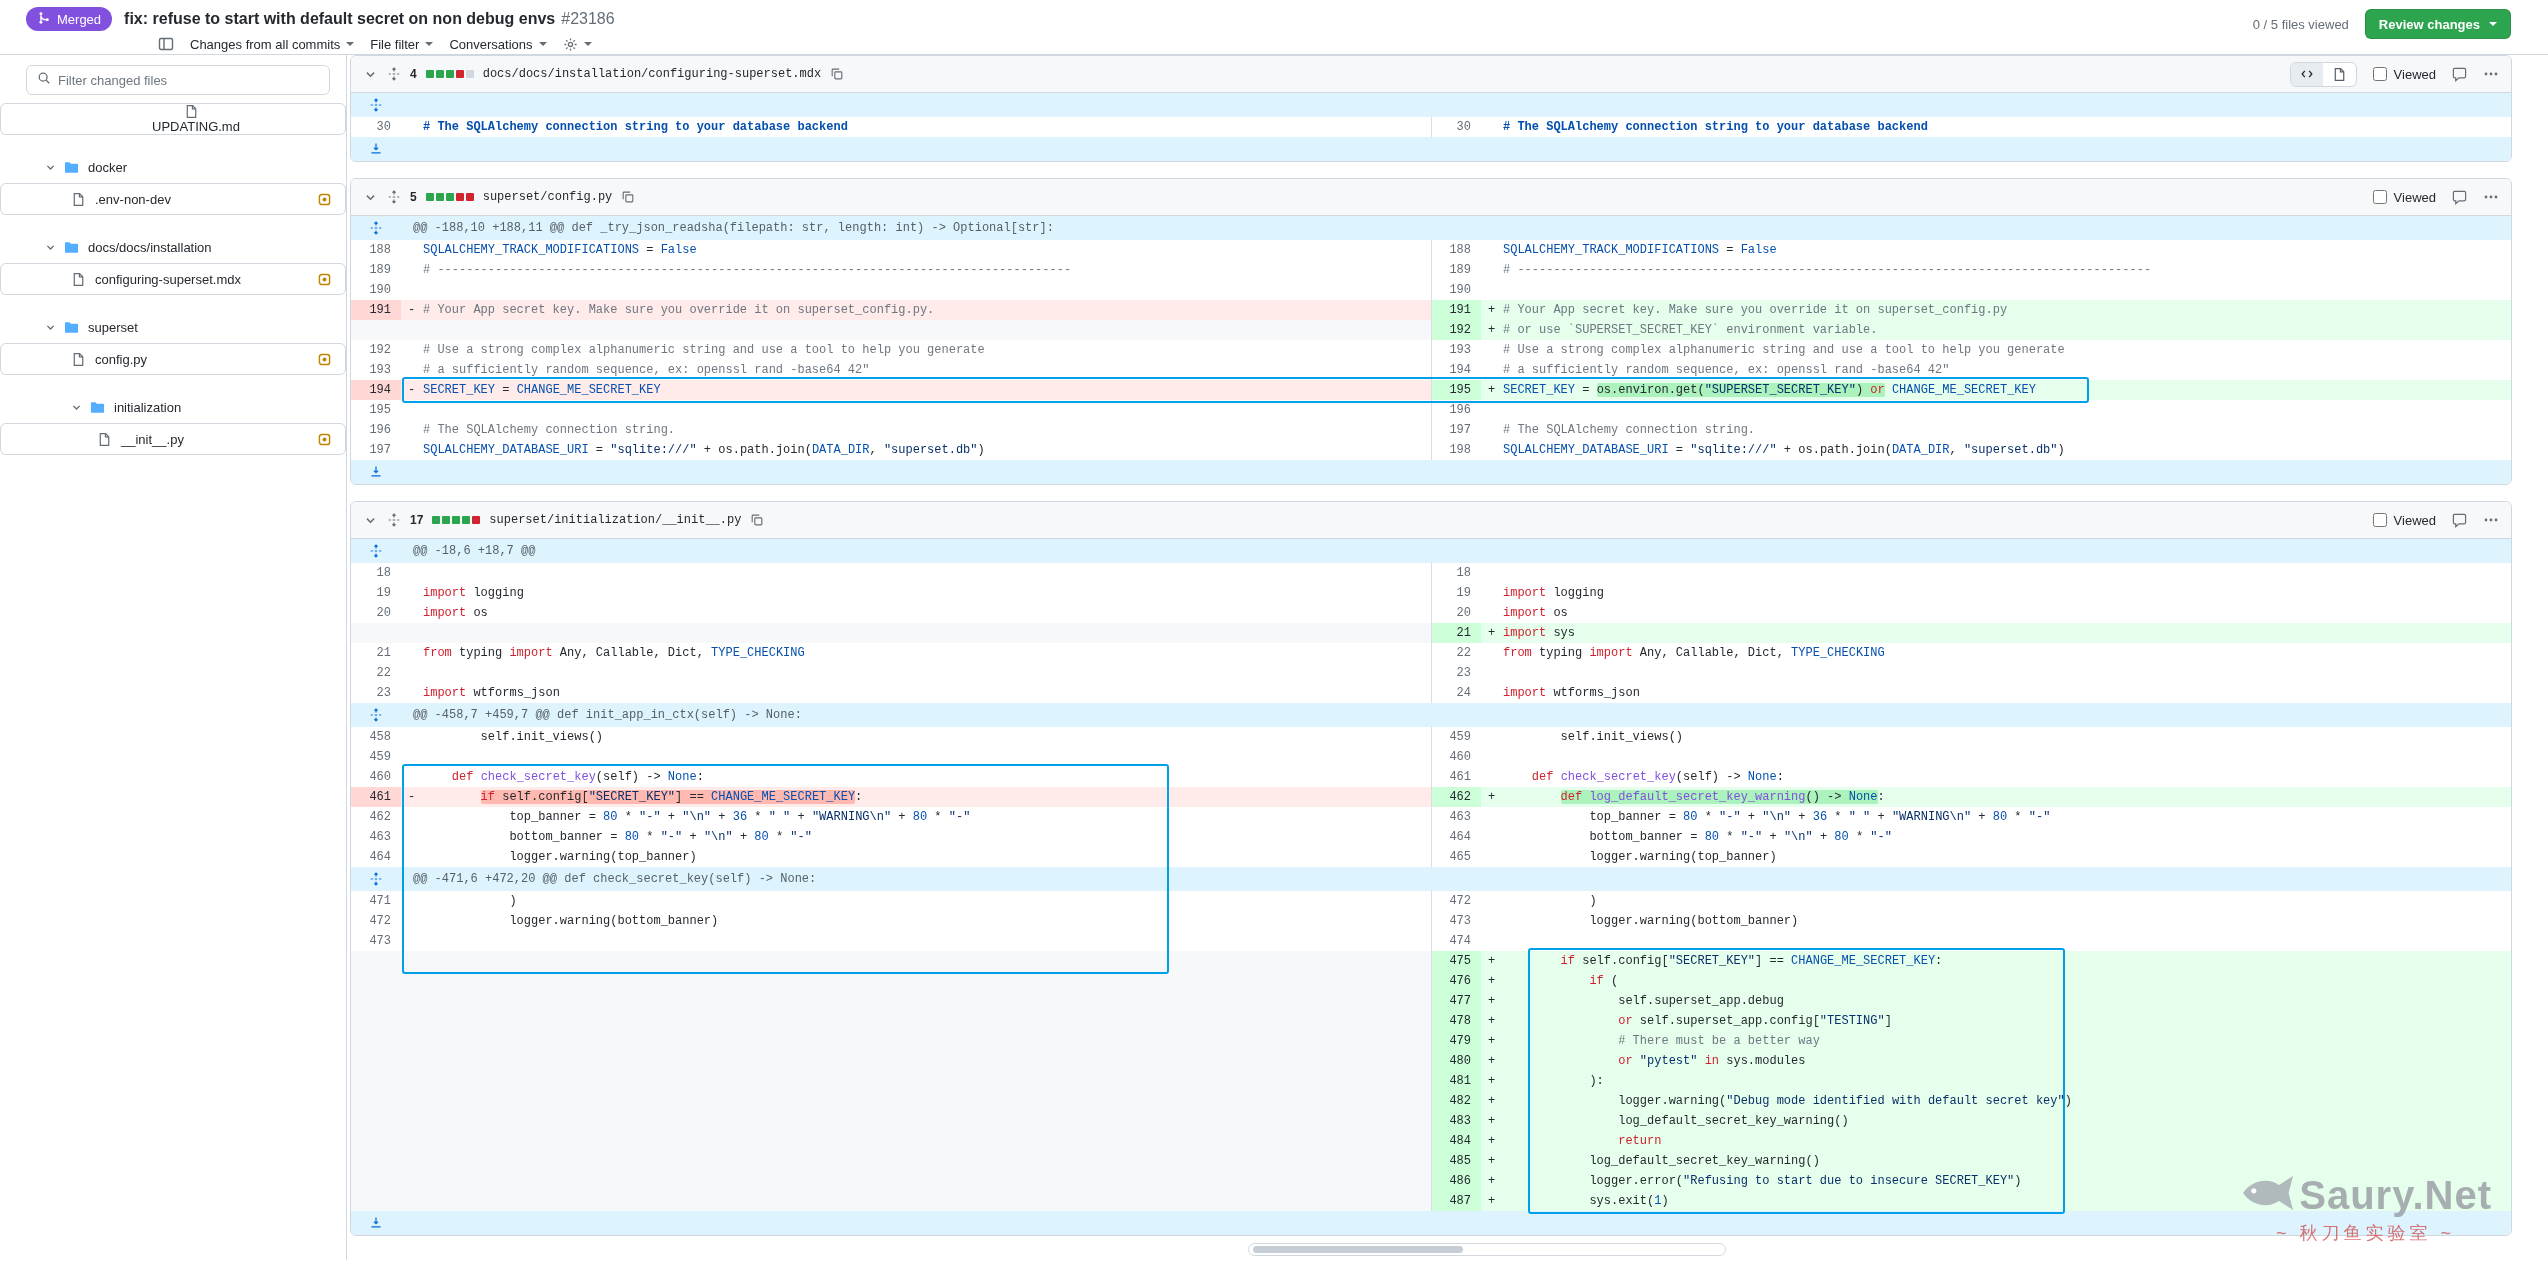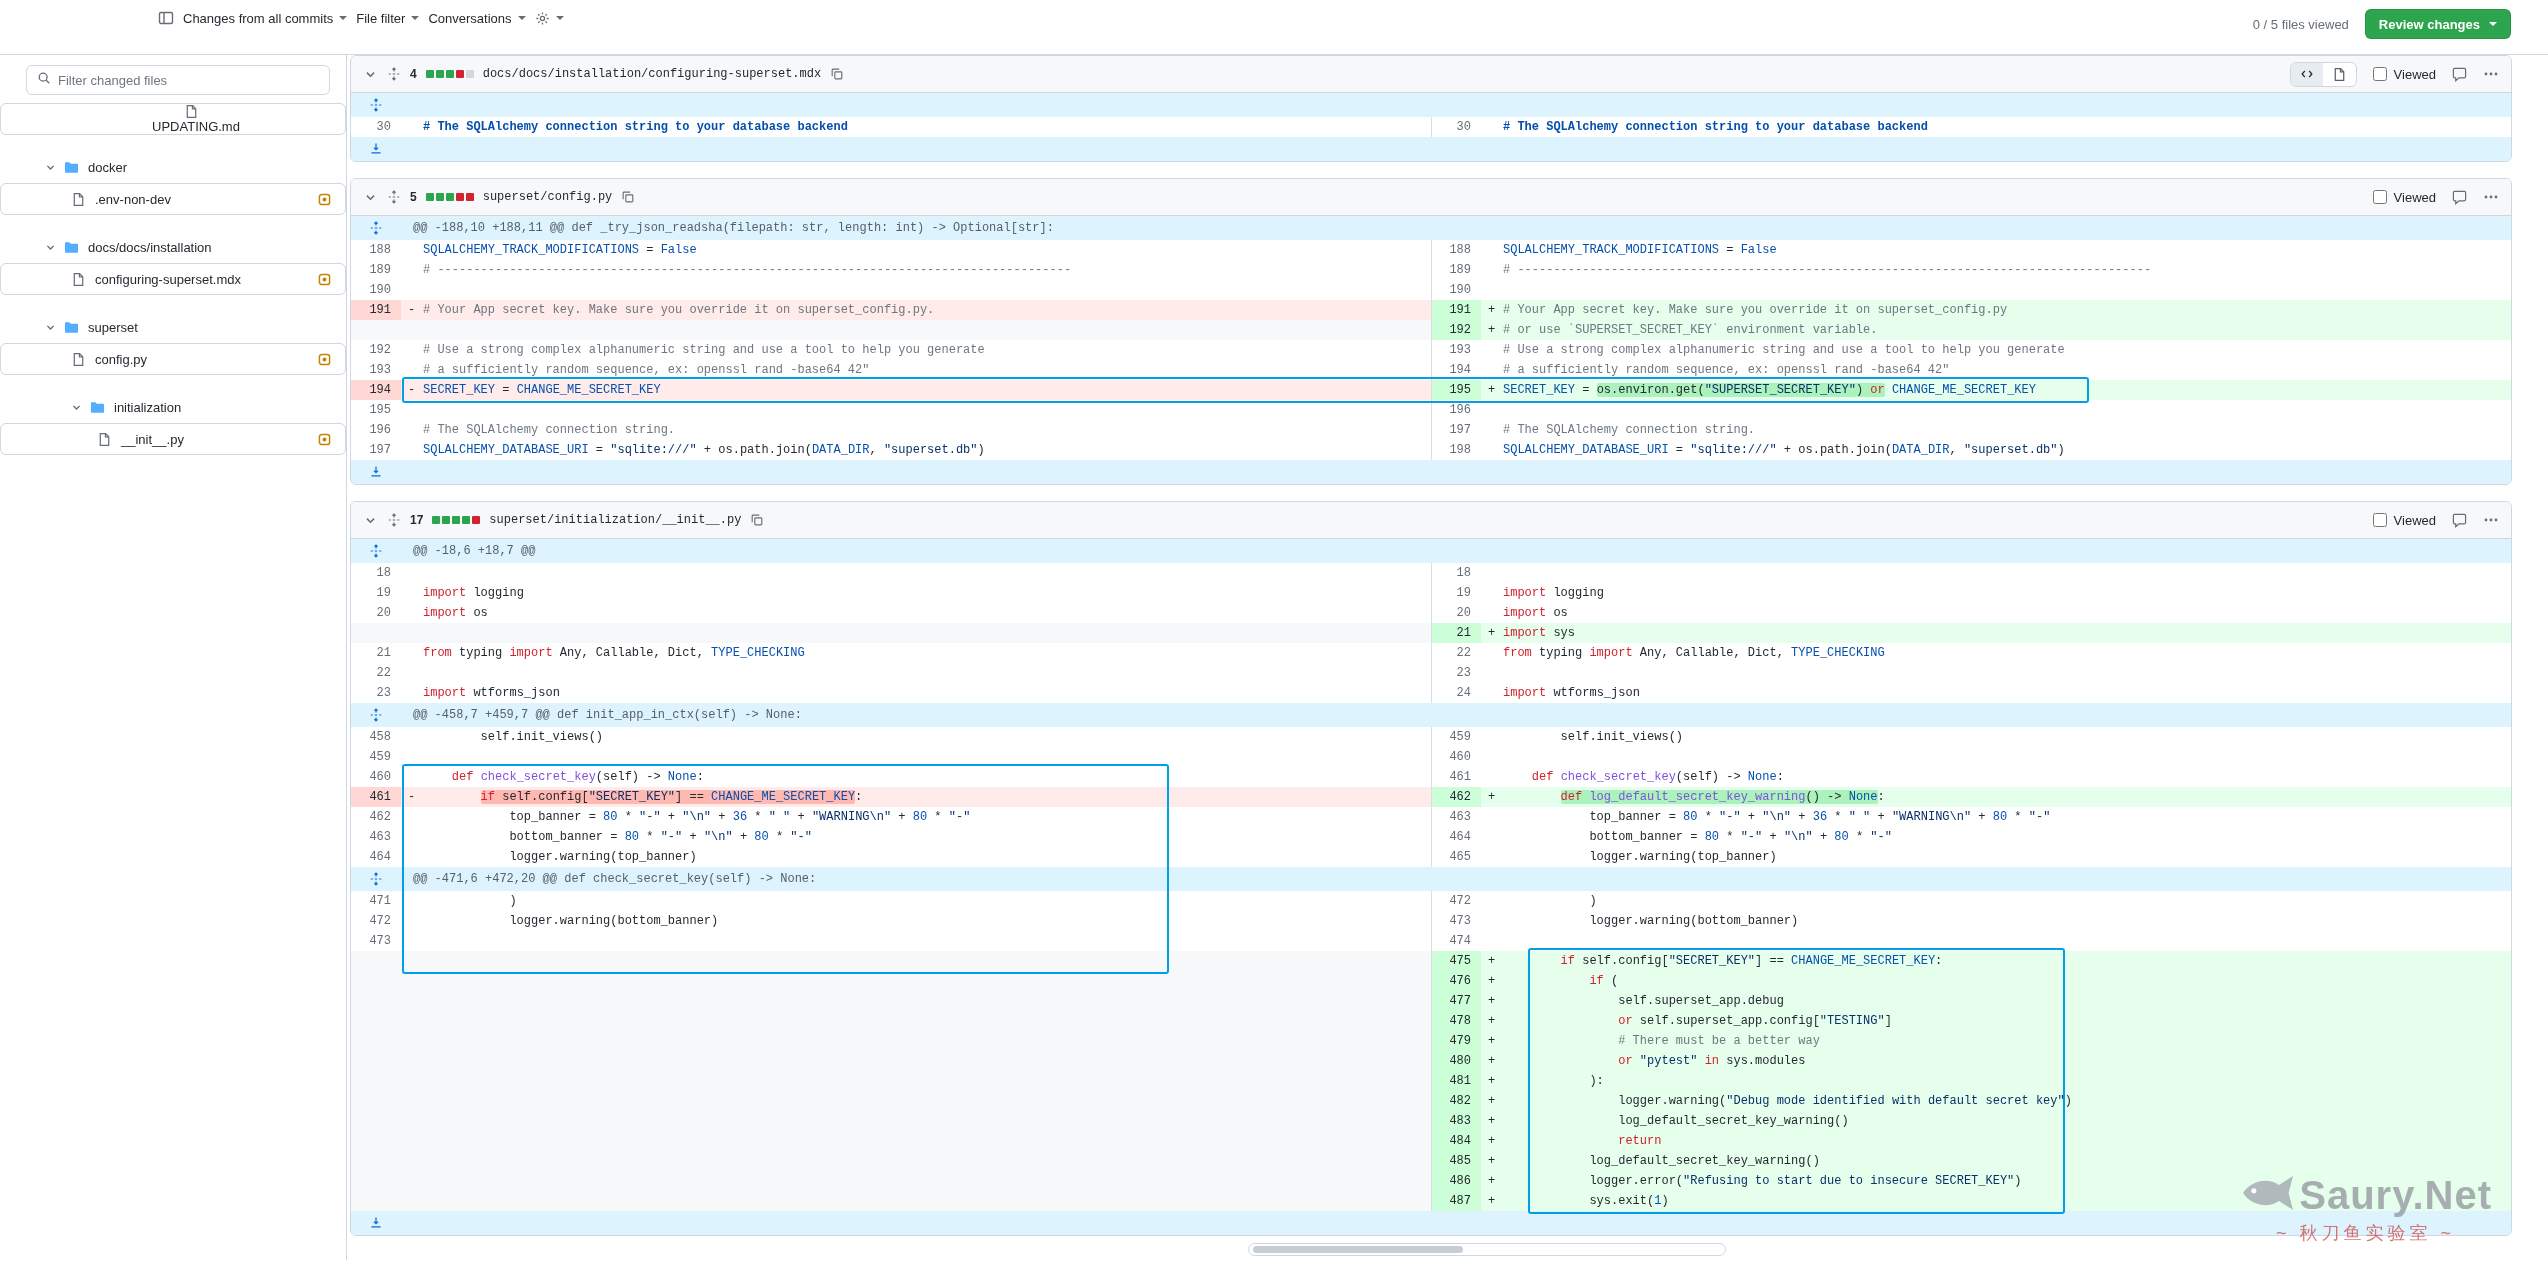--- a/index.html
+++ b/index.html
@@ -4,21 +4,21 @@
 <style>
 *{box-sizing:border-box;margin:0;padding:0}
 html,body{width:2548px;height:1261px;overflow:hidden;background:#fff;color:#24292f;font-family:"Liberation Sans",sans-serif}
 button{font-family:inherit;cursor:pointer}
 
 .top{position:relative;height:55px;border-bottom:1px solid #d0d7de;padding:6px 26px 0;background:#fff}
 .row1{display:flex;align-items:center;gap:12px;height:26px}
 .badge{display:inline-flex;align-items:center;gap:6px;background:var(--merged,#8250df);color:#fff;border-radius:999px;padding:0 11px;height:24px;font-size:13px;font-weight:500}
 .t-title{font-size:16px;font-weight:700;white-space:nowrap}
 .t-num{color:#656d76;font-weight:400;margin-left:6px}
-.row2{display:flex;align-items:center;gap:9px;padding-left:132px;height:22px;margin-top:1px;font-size:13px}
+.row2{display:flex;align-items:center;gap:16px;padding-left:132px;height:22px;margin-top:1px;font-size:13px}
 .tool-btn{display:inline-flex;align-items:center;gap:6px;color:#24292f;background:none;border:none;font-size:13px}
 .caret{width:0;height:0;border-left:4px solid transparent;border-right:4px solid transparent;border-top:4px solid #656d76;display:inline-block}
 .icon-btn{display:inline-flex;align-items:center;color:#656d76;background:none;border:none}
 .hdr-right{position:absolute;right:37px;top:9px;display:flex;align-items:center;gap:16px}
 .files-viewed{font-size:13px;color:#656d76}
 .review-btn{display:inline-flex;align-items:center;gap:9px;background:var(--green,#2da44e);color:#fff;font-size:13px;font-weight:600;height:30px;padding:0 13px;border-radius:6px;border:1px solid rgba(27,31,36,.15)}
 .review-btn .caret{border-top-color:#fff}
 
 .layout{display:flex;height:1205px}
 .sidebar{width:347px;flex:none;border-right:1px solid #d0d7de;padding-top:10px;background:#fff}
@@ -71,20 +71,32 @@
 .wm-row{display:flex;align-items:center;justify-content:center;gap:2px;color:#9aa0a6}
 .wm-brand{font-size:40px;font-weight:700;color:#9aa0a6;letter-spacing:1px}
 .wm-sub{font-size:18px;color:#d05c5c;letter-spacing:4px;margin-top:3px}
 .hscroll{position:fixed;left:1248px;top:1243px;width:478px;height:13px;background:#fff;border:1px solid #d0d7de;border-radius:7px;z-index:8}
 .hscroll .thumb{position:absolute;left:4px;top:2px;height:7px;width:210px;background:#c6cdd5;border-radius:4px}
 </style>
 </head>
 <body>
 
 <div class="top">
+  <div class="row1">
+    <span class="badge">
+      <span><svg viewBox="0 0 16 16" width="14" height="14">
+            <circle cx="4.5" cy="3.2" r="1.7" fill="currentColor"></circle>
+            <circle cx="4.5" cy="12.8" r="1.7" fill="currentColor"></circle>
+            <circle cx="11.8" cy="10" r="1.7" fill="currentColor"></circle>
+            <path d="M4.5 4.9v6.2M4.5 6c.5 2.3 2.8 4 5.6 4" fill="none" stroke="currentColor" stroke-width="1.6"></path>
+          </svg></span>
+      <span>Merged</span>
+    </span>
+    <span class="t-title"><span>fix: refuse to start with default secret on non debug envs</span><span class="t-num">#23186</span></span>
+  </div>
   <div class="row2">
     <button class="icon-btn">
         <svg viewBox="0 0 16 16" width="16" height="16">
           <rect x="1.5" y="2.5" width="13" height="11" rx="1.5" fill="none" stroke="currentColor" stroke-width="1.4"></rect>
           <path d="M6 2.5v11" stroke="currentColor" stroke-width="1.4"></path>
         </svg>
       </button>
     <button class="tool-btn">
         <span>Changes from all commits</span>
         <span class="caret"></span>

